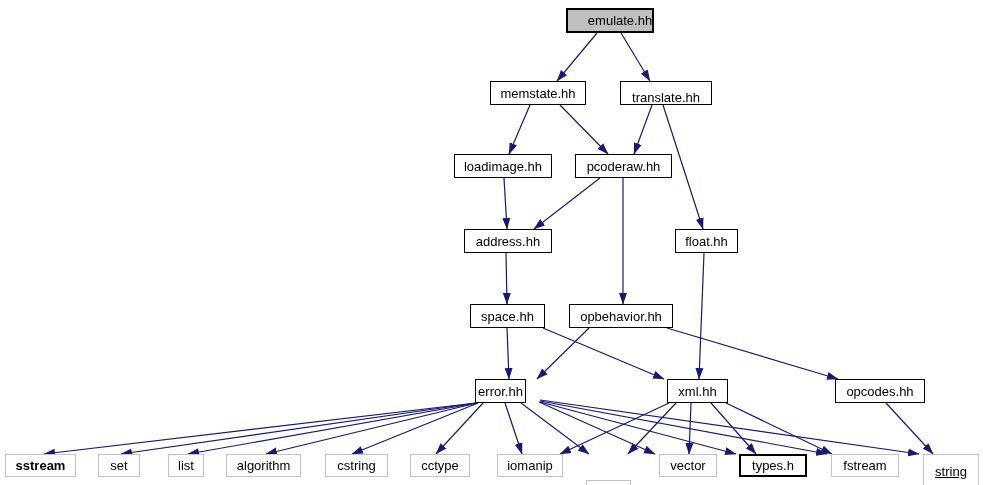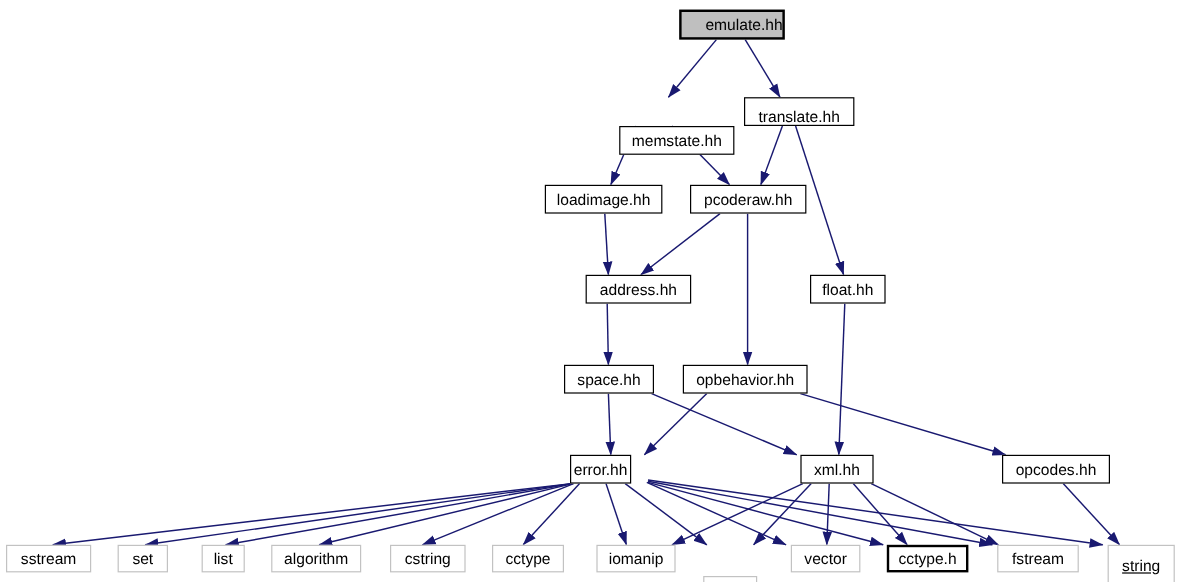--- a/index.html
+++ b/index.html
@@ -77,54 +77,54 @@
       <line x1="676" y1="403" x2="628" y2="454" marker-end="url(#arrowhead)"></line>
       <line x1="691" y1="403" x2="689" y2="454" marker-end="url(#arrowhead)"></line>
       <line x1="711" y1="403" x2="756" y2="454" marker-end="url(#arrowhead)"></line>
       <line x1="726" y1="403" x2="832" y2="454" marker-end="url(#arrowhead)"></line>
       <line x1="886" y1="403" x2="933" y2="454" marker-end="url(#arrowhead)"></line>
     </svg>
   <div id="nodes">
       <div class="node root" style="left: 566px; top: 8px; width: 88px; height: 25px; padding-left: 20px;">
         <span>emulate.hh</span>
       </div>
-      <div class="node file" style="left: 516px; top: 81px; width: 96px; height: 24px; margin-top: 24px;">
+      <div class="node file" style="left: 490px; top: 81px; width: 96px; height: 24px;">
         <span>memstate.hh</span>
       </div>
       <div class="node file" style="left: 620px; top: 81px; width: 92px; height: 24px; align-items: flex-end;">
         <span>translate.hh</span>
       </div>
       <div class="node file" style="left: 454px; top: 154px; width: 98px; height: 24px;">
         <span>loadimage.hh</span>
       </div>
       <div class="node file" style="left: 575px; top: 154px; width: 97px; height: 24px;">
         <span>pcoderaw.hh</span>
       </div>
-      <div class="node file" style="left: 464px; top: 229px; width: 88px; height: 24px; margin-left: 24px;">
+      <div class="node file" style="left: 464px; top: 229px; width: 88px; height: 24px;">
         <span>address.hh</span>
       </div>
       <div class="node file" style="left: 675px; top: 229px; width: 63px; height: 24px;">
         <span>float.hh</span>
       </div>
       <div class="node file" style="left: 470px; top: 304px; width: 75px; height: 24px;">
         <span>space.hh</span>
       </div>
       <div class="node file" style="left: 569px; top: 304px; width: 104px; height: 24px;">
         <span>opbehavior.hh</span>
       </div>
       <div class="node file" style="left: 475px; top: 379px; width: 51px; height: 24px;">
         <span>error.hh</span>
       </div>
       <div class="node file" style="left: 667px; top: 379px; width: 61px; height: 24px;">
         <span>xml.hh</span>
       </div>
       <div class="node file" style="left: 835px; top: 379px; width: 90px; height: 24px;">
         <span>opcodes.hh</span>
       </div>
-      <div class="node std" style="left: 5px; top: 454px; width: 71px; height: 23px;">
+      <div class="node std" style="left: 5px; top: 454px; width: 71px; height: 23px; font-weight: bold;">
         <span>sstream</span>
       </div>
       <div class="node std" style="left: 98px; top: 454px; width: 42px; height: 23px;">
         <span>set</span>
       </div>
       <div class="node std" style="left: 168px; top: 454px; width: 36px; height: 23px;">
         <span>list</span>
       </div>
       <div class="node std" style="left: 226px; top: 454px; width: 75px; height: 23px;">
         <span>algorithm</span>
@@ -138,21 +138,21 @@
       <div class="node std" style="left: 497px; top: 454px; width: 66px; height: 23px;">
         <span>iomanip</span>
       </div>
       <div class="node std" style="left: 586px; top: 480px; width: 45px; height: 37px;">
         <span>map</span>
       </div>
       <div class="node std" style="left: 659px; top: 454px; width: 58px; height: 23px;">
         <span>vector</span>
       </div>
       <div class="node linked" style="left: 739px; top: 454px; width: 68px; height: 23px;">
-        <span>cctype.h</span>
+        <span>types.h</span>
       </div>
       <div class="node std" style="left: 831px; top: 454px; width: 68px; height: 23px;">
         <span>fstream</span>
       </div>
       <div class="node std" style="left: 923px; top: 454px; width: 56px; height: 34px; text-decoration: underline;">
         <span>string</span>
       </div>
     </div>
 </div>
 

